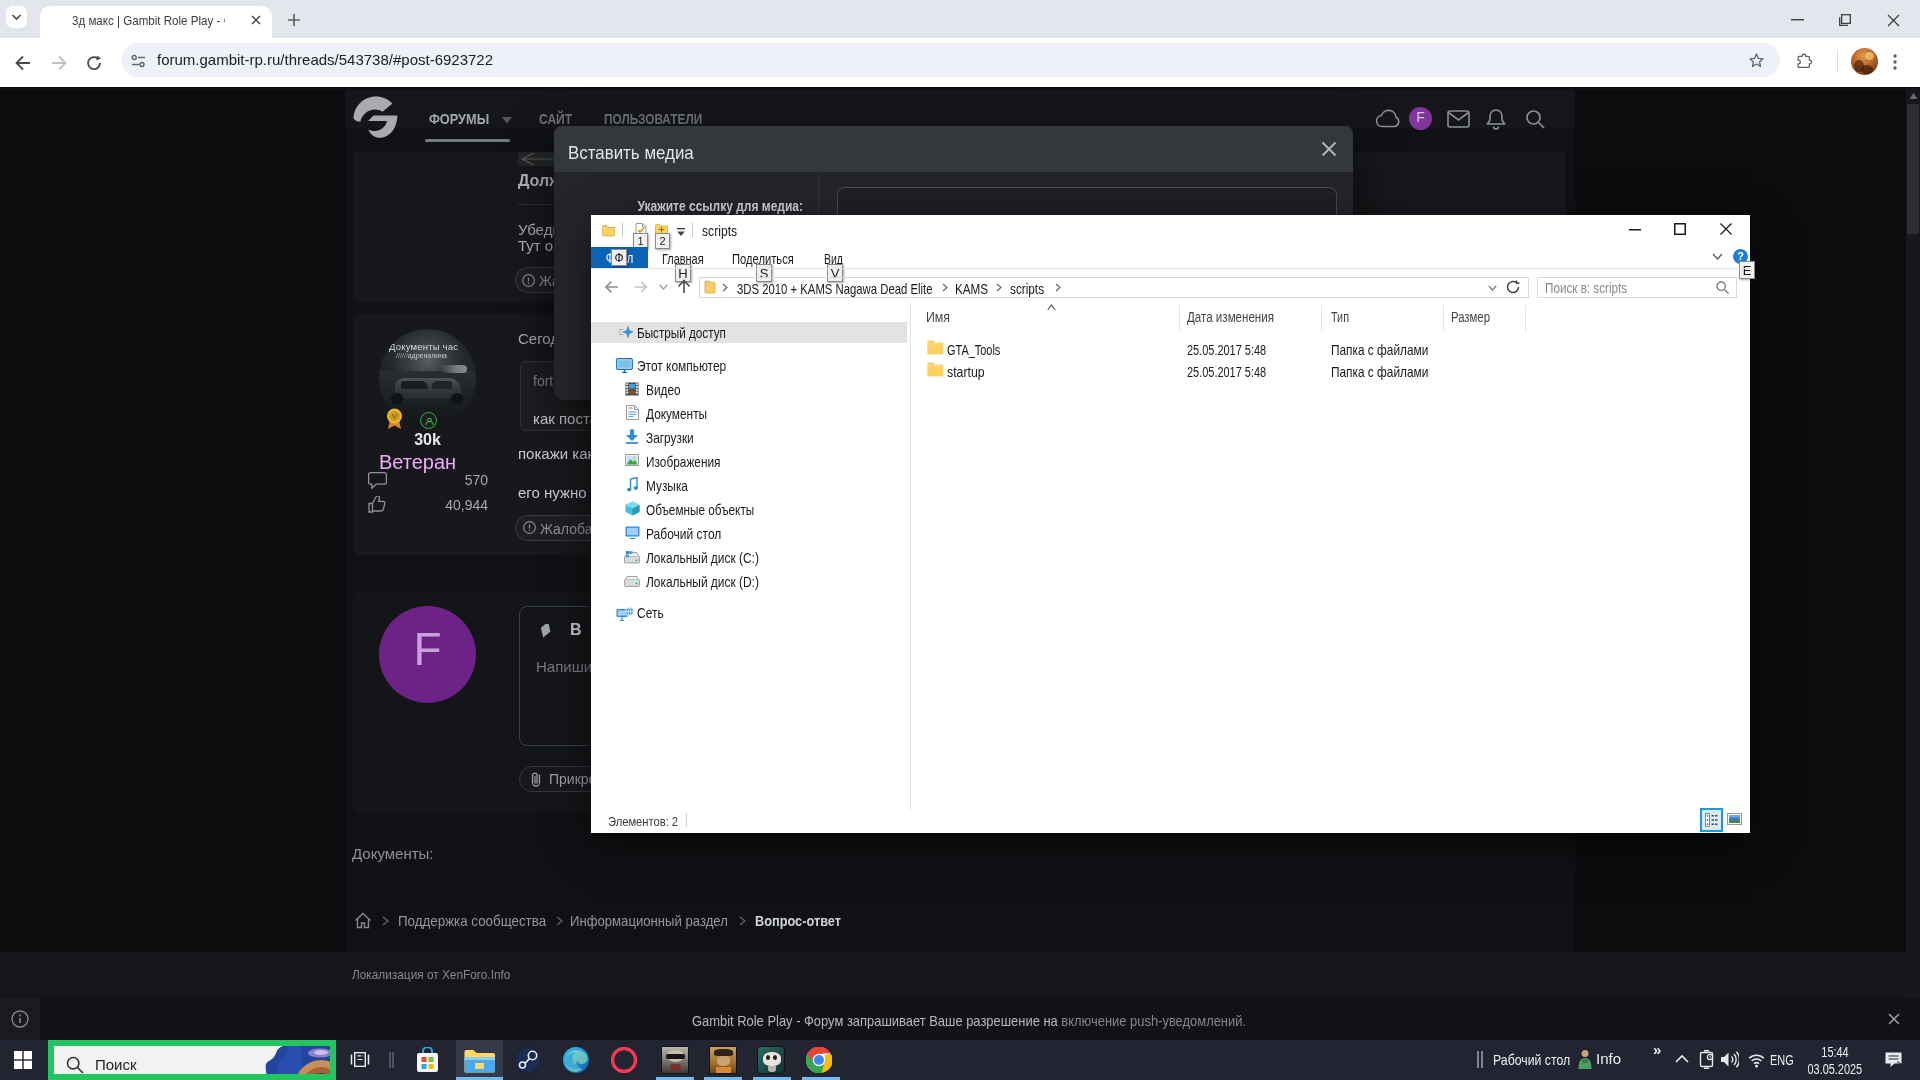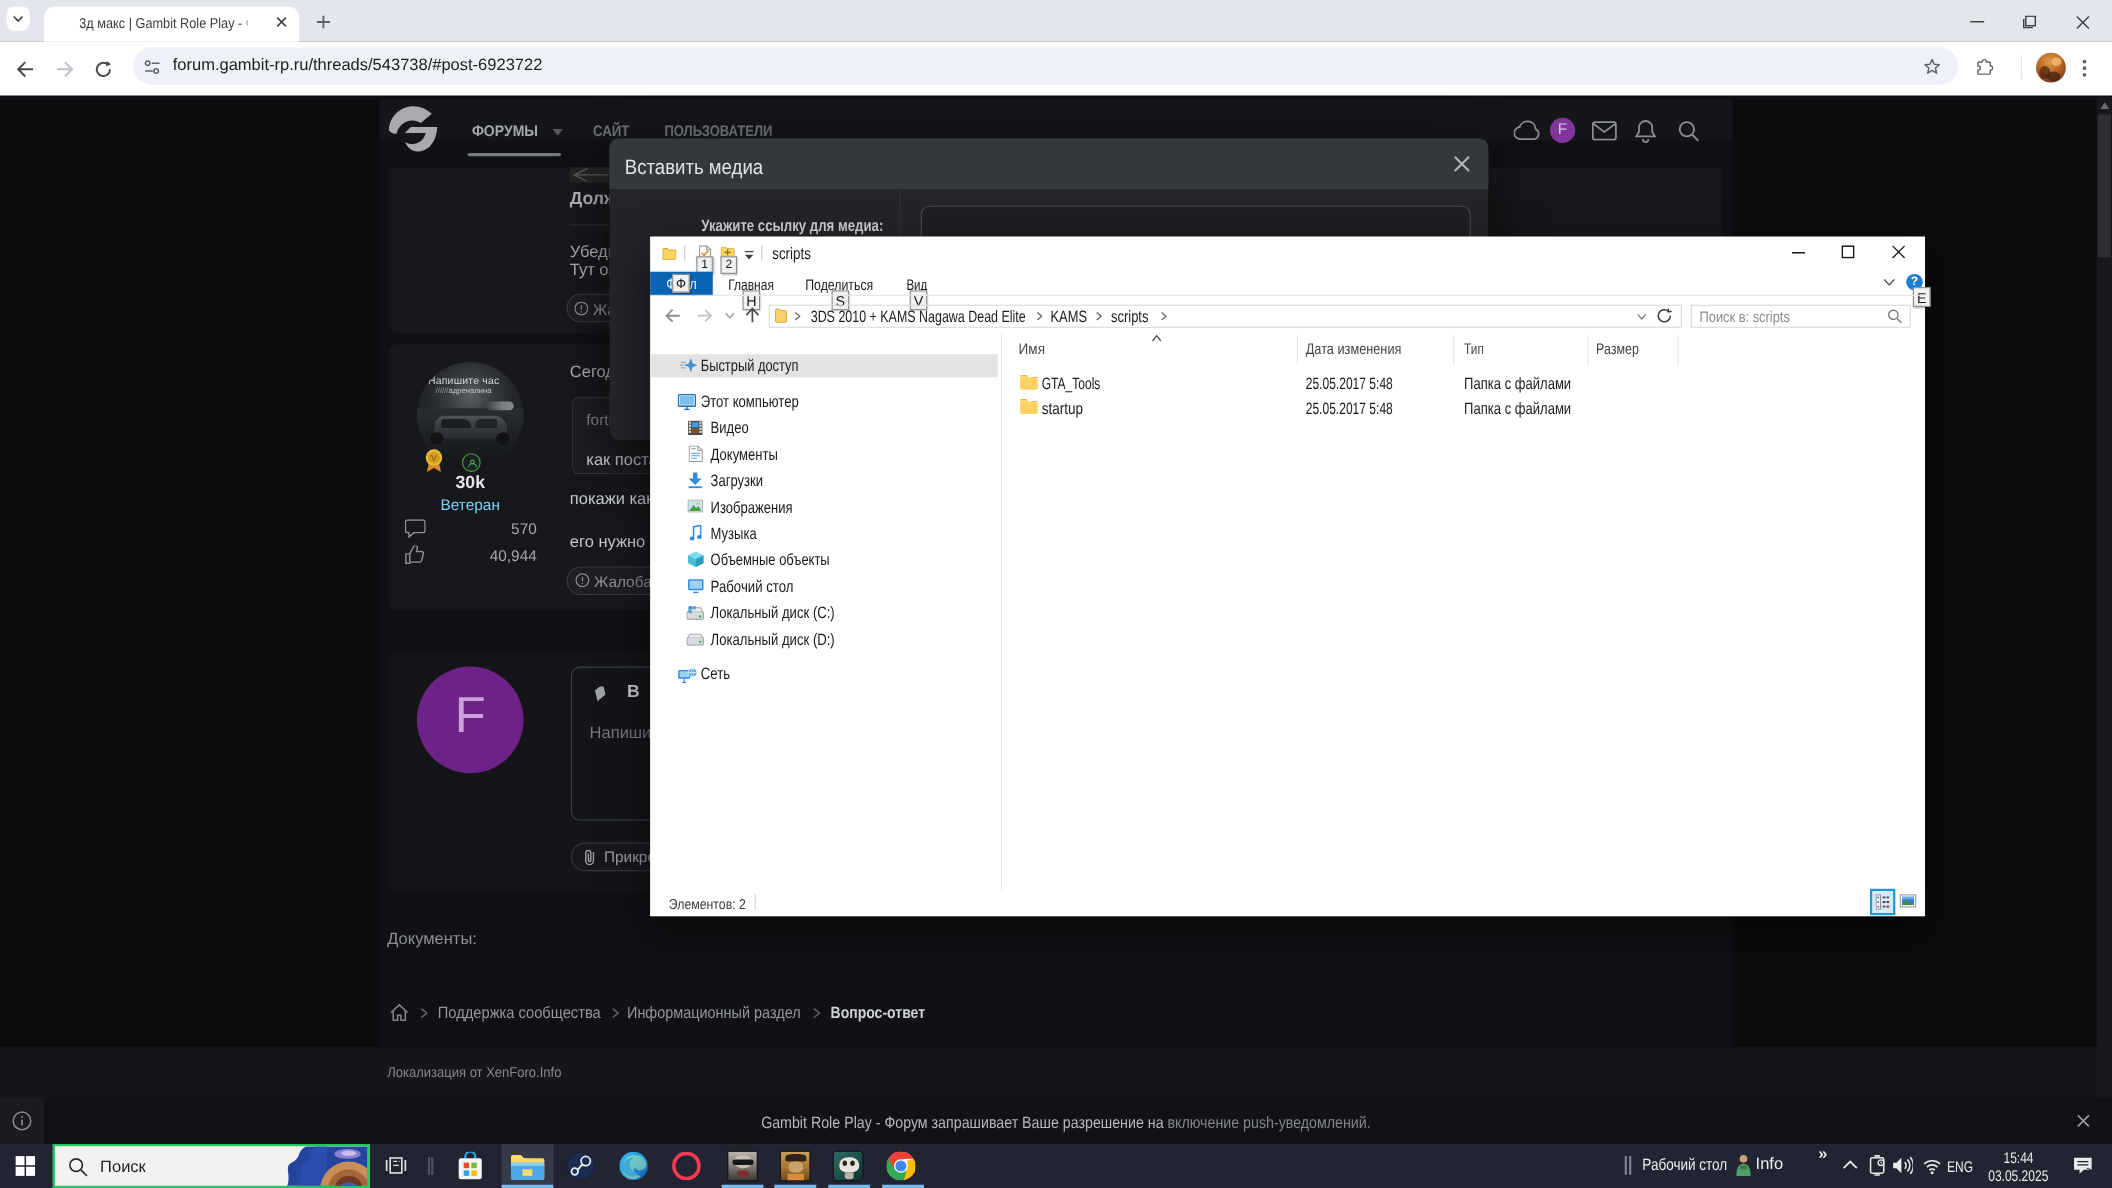--- a/index.html
+++ b/index.html
@@ -130,21 +130,21 @@
       <path d="M6.5 3.4 L6.5 7.4 M6.5 8.8 L6.5 10" stroke="#87898d" stroke-width="1.2"></path>
     </svg>
 <div class="a" style="left:539px;top:273px;font-size:14px;color:#8e9094">Жалоба</div>
 
 <div class="a" style="left:353px;top:313px;width:1212px;height:242px;background:#17181b;border-radius:8px"></div>
 <div class="a" style="left:518px;top:330px;font-size:15px;color:#a9acb0">Сегодня в 15:37</div>
 
 <div class="a" style="left:379px;top:329px;width:97px;height:97px;border-radius:50%;overflow:hidden;background:#17191d">
   <div class="a" style="left:0;top:0;width:97px;height:52px;background:radial-gradient(circle at 50% 60%,#585d62 0%,#383c41 35%,#24272b 65%,#1c1f23 100%)"></div>
   <div class="a" style="left:0;top:42px;width:97px;height:55px;background:linear-gradient(180deg,#2a2d31 0%,#1e2125 45%,#131518 100%)"></div>
-  <div class="a" style="left:10px;top:12px;width:80px;font-size:9.5px;color:#d6d9dc;letter-spacing:.2px">Напишите час</div>
+  <div class="a" style="left:10px;top:12px;width:80px;font-size:9.5px;color:#d6d9dc;letter-spacing:.2px">Документы час</div>
   <div class="a" style="left:17px;top:23px;width:70px;font-size:7px;color:#9ea1a5">//////<span style="color:#c6c9cc">адреналина</span></div>
   <div class="a" style="left:16px;top:49px;width:66px;height:21px;background:linear-gradient(180deg,#4e5358 0%,#3a3e43 40%,#26292d 100%);border-radius:9px 12px 3px 3px"></div>
   <div class="a" style="left:22px;top:52px;width:27px;height:8px;background:#1b1e21;border-radius:3px 7px 0 2px"></div>
   <div class="a" style="left:53px;top:52px;width:20px;height:8px;background:#202327;border-radius:5px 3px 0 0"></div>
   <div class="a" style="left:12px;top:64px;width:12px;height:11px;background:#101214;border-radius:50%"></div>
   <div class="a" style="left:72px;top:64px;width:12px;height:11px;background:#101214;border-radius:50%"></div>
   <div class="a" style="left:62px;top:36px;width:26px;height:8px;background:linear-gradient(90deg,rgba(190,194,198,0),#b9bdc1 60%,#d6dade);border-radius:4px;opacity:.55"></div>
 </div>
 
 <svg class="a" style="left:386px;top:408px" width="17" height="22" viewBox="0 0 17 22">
@@ -152,21 +152,21 @@
       <circle cx="8.5" cy="8" r="7.5" fill="#e9b931"></circle>
       <circle cx="8.5" cy="8" r="5.3" fill="#cf9c1f"></circle>
       <text x="8.5" y="11" text-anchor="middle" font-size="8" fill="#7a5a10" font-family="Liberation Sans">V</text>
     </svg>
 <div class="a" style="left:420px;top:412px;width:17px;height:17px;border-radius:50%;background:#1c1e21;border:1.5px solid #3fab44"></div>
 <svg class="a" style="left:425px;top:417px" width="9" height="9" viewBox="0 0 9 9">
       <circle cx="4.5" cy="2.9" r="1.7" fill="none" stroke="#3fab44" stroke-width="1.1"></circle>
       <path d="M1 8 a3.5 3.5 0 0 1 7 0" fill="none" stroke="#3fab44" stroke-width="1.1"></path>
     </svg>
 <div class="a" style="left:379px;top:431px;width:97px;text-align:center;font-size:16px;font-weight:bold;color:#e6e8ea">30k</div>
-<div class="a" style="left:379px;top:451px;width:97px;text-align:center;font-size:14px;color:#7dd3fc">Ветеран</div>
+<div class="a" style="left:379px;top:451px;width:97px;font-size:20px;color:#f0abfc">Ветеран</div>
 <svg class="a" style="left:368px;top:472px" width="19" height="17" viewBox="0 0 19 17">
       <path d="M2.6 0.7 h13.8 a2 2 0 0 1 2 2 v7.5 a2 2 0 0 1 -2 2 h-8.2 l-4.4 4 v-4 h-1.2 a2 2 0 0 1 -2 -2 V2.7 a2 2 0 0 1 2 -2 Z" fill="none" stroke="#8f9195" stroke-width="1.3"></path>
     </svg>
 <div class="a" style="left:408px;top:472px;width:80px;text-align:right;font-size:14px;color:#a6a9ad">570</div>
 <svg class="a" style="left:368px;top:496px" width="18" height="17" viewBox="0 0 18 17">
       <path d="M1 7.5 h3.5 v8.5 H1 Z M4.5 15 h8.8 a2 2 0 0 0 2 -1.6 l1.5 -6 a1.6 1.6 0 0 0 -1.6 -2 h-4.5 l0.8 -3.6 a1.8 1.8 0 0 0 -3.4 -1 L4.5 7.5 Z" fill="none" stroke="#8f9195" stroke-width="1.3"></path>
     </svg>
 <div class="a" style="left:408px;top:497px;width:80px;text-align:right;font-size:14px;color:#a6a9ad">40,944</div>
 
 <div class="a" style="left:520px;top:361px;width:400px;height:70px;background:#1c1e21;border:1px solid #303236;border-radius:6px"></div>
@@ -486,21 +486,21 @@
 <div id="taskbar">
 <div class="a" style="left:0;top:1040px;width:1920px;height:40px;background:#222431"></div>
 
 <svg class="a" style="left:14px;top:1051px" width="18" height="18" viewBox="0 0 18 18">
       <rect x="0" y="0" width="8.3" height="8.3" fill="#fff"></rect>
       <rect x="9.7" y="0" width="8.3" height="8.3" fill="#fff"></rect>
       <rect x="0" y="9.7" width="8.3" height="8.3" fill="#fff"></rect>
       <rect x="9.7" y="9.7" width="8.3" height="8.3" fill="#fff"></rect>
     </svg>
 
-<div class="a" style="left:48px;top:1040px;width:288px;height:40px;background:#f2f2f2;border:2px solid #22c55e;overflow:hidden">
+<div class="a" style="left:48px;top:1040px;width:288px;height:40px;background:#f2f2f2;border:6px solid #22c55e;overflow:hidden">
   <svg class="a" style="left:12px;top:10px" width="18" height="18" viewBox="0 0 18 18">
         <circle cx="7.2" cy="7.2" r="5.7" fill="none" stroke="#2b2b2b" stroke-width="1.5"></circle>
         <path d="M11.5 11.5 L17 17" stroke="#2b2b2b" stroke-width="1.5"></path>
       </svg>
   <div class="a" style="left:41px;top:10px;font-size:15px;color:#1f1f1f">Поиск</div>
   <svg class="a" style="left:207px;top:0" width="81" height="40" viewBox="0 0 81 40">
     <path d="M22 0 C12 4 18 10 8 15 C0 19 10 28 2 40 L81 40 L81 0 Z" fill="#24449e"></path>
     <path d="M30 0 C22 5 28 10 20 15 C13 19 20 28 13 40 L40 40 L40 0 Z" fill="#2b51b4" opacity=".8"></path>
     <ellipse cx="59" cy="7" rx="12" ry="4.5" fill="#8a7fd0"></ellipse>
     <ellipse cx="60" cy="6.5" rx="7" ry="2.5" fill="#c9bfe8"></ellipse>

